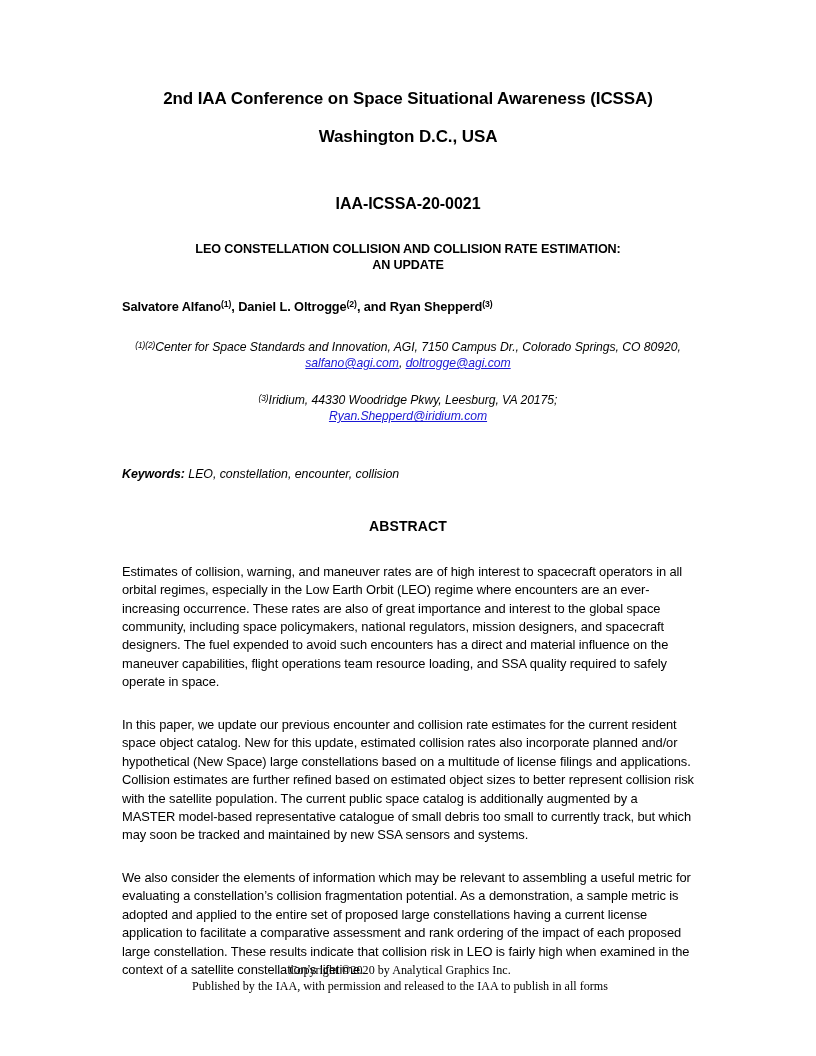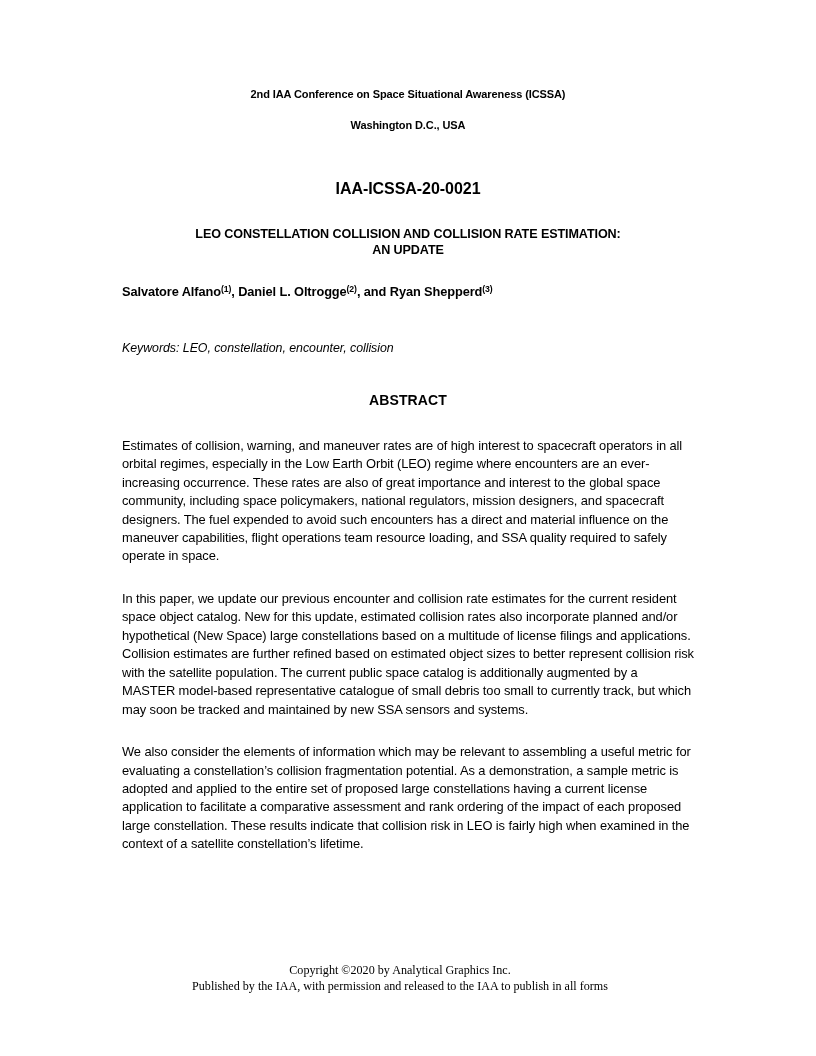--- a/index.html
+++ b/index.html
@@ -31,21 +31,21 @@
     position: absolute;
     left: 122px;
     top: 0;
     width: 572px;
   }
 
   
   .conf-line {
     text-align: center;
     font-weight: bold;
-    font-size: 11px;
+    font-size: 17px;
     line-height: 1.25;
     letter-spacing: -0.1px;
   }
   .conf-1 { margin-top: 88px; }
   .conf-2 { margin-top: 17px; text-align: center; }
 
   .paper-id {
     text-align: center;
     font-weight: bold;
     font-size: 16px;
@@ -90,21 +90,21 @@
     cursor: pointer;
   }
 
   .keywords {
     font-size: 12.4px;
     font-style: italic;
     margin-top: 42px;
     letter-spacing: -0.05px;
   }
   .keywords .kw-label {
-    font-weight: normal;
+    font-weight: bold;
     font-style: italic;
   }
 
   .abstract-heading {
     text-align: center;
     font-weight: bold;
     font-size: 14px;
     margin-top: 37px;
     letter-spacing: 0.1px;
   }
@@ -145,21 +145,27 @@
 
     <div class="title">
       <span>LEO CONSTELLATION COLLISION AND COLLISION RATE ESTIMATION:</span><br>
       <span>AN UPDATE</span>
     </div>
 
     <div class="authors">
       <span>Salvatore Alfano</span><sup>(1)</sup><span>, </span><span>Daniel L. Oltrogge</span><sup>(2)</sup><span>, and </span><span>Ryan Shepperd</span><sup>(3)</sup>
     </div>
 
+    <div class="affil first">
+      <sup>(1)(2)</sup><span>Center for Space Standards and Innovation, AGI, 7150 Campus Dr., Colorado Springs, CO 80920, </span><span class="mail">salfano@agi.com</span><span>, </span><span class="mail">doltrogge@agi.com</span>
+    </div>
 
+    <div class="affil second">
+      <sup>(3)</sup><span>Iridium, 44330 Woodridge Pkwy, Leesburg, VA 20175;</span><br><span class="mail">Ryan.Shepperd@iridium.com</span>
+    </div>
 
     <div class="keywords">
       <span class="kw-label">Keywords:</span><span> LEO, constellation, encounter, collision</span>
     </div>
 
     <div class="abstract-heading">ABSTRACT</div>
 
     <div class="para first">Estimates of collision, warning, and maneuver rates are of high interest to spacecraft operators in all orbital regimes, especially in the Low Earth Orbit (LEO) regime where encounters are an ever-increasing occurrence.  These rates are also of great importance and interest to the global space community, including space policymakers, national regulators, mission designers, and spacecraft designers.  The fuel expended to avoid such encounters has a direct and material influence on the maneuver capabilities, flight operations team resource loading, and SSA quality required to safely operate in space.</div>
 
     <div class="para">In this paper, we update our previous encounter and collision rate estimates for the current resident space object catalog.  New for this update, estimated collision rates also incorporate planned and/or hypothetical (New Space) large constellations based on a multitude of license filings and applications.  Collision estimates are further refined based on estimated object sizes to better represent collision risk with the satellite population.  The current public space catalog is additionally augmented by a MASTER model-based representative catalogue of small debris too small to currently track, but which may soon be tracked and maintained by new SSA sensors and systems.</div>

